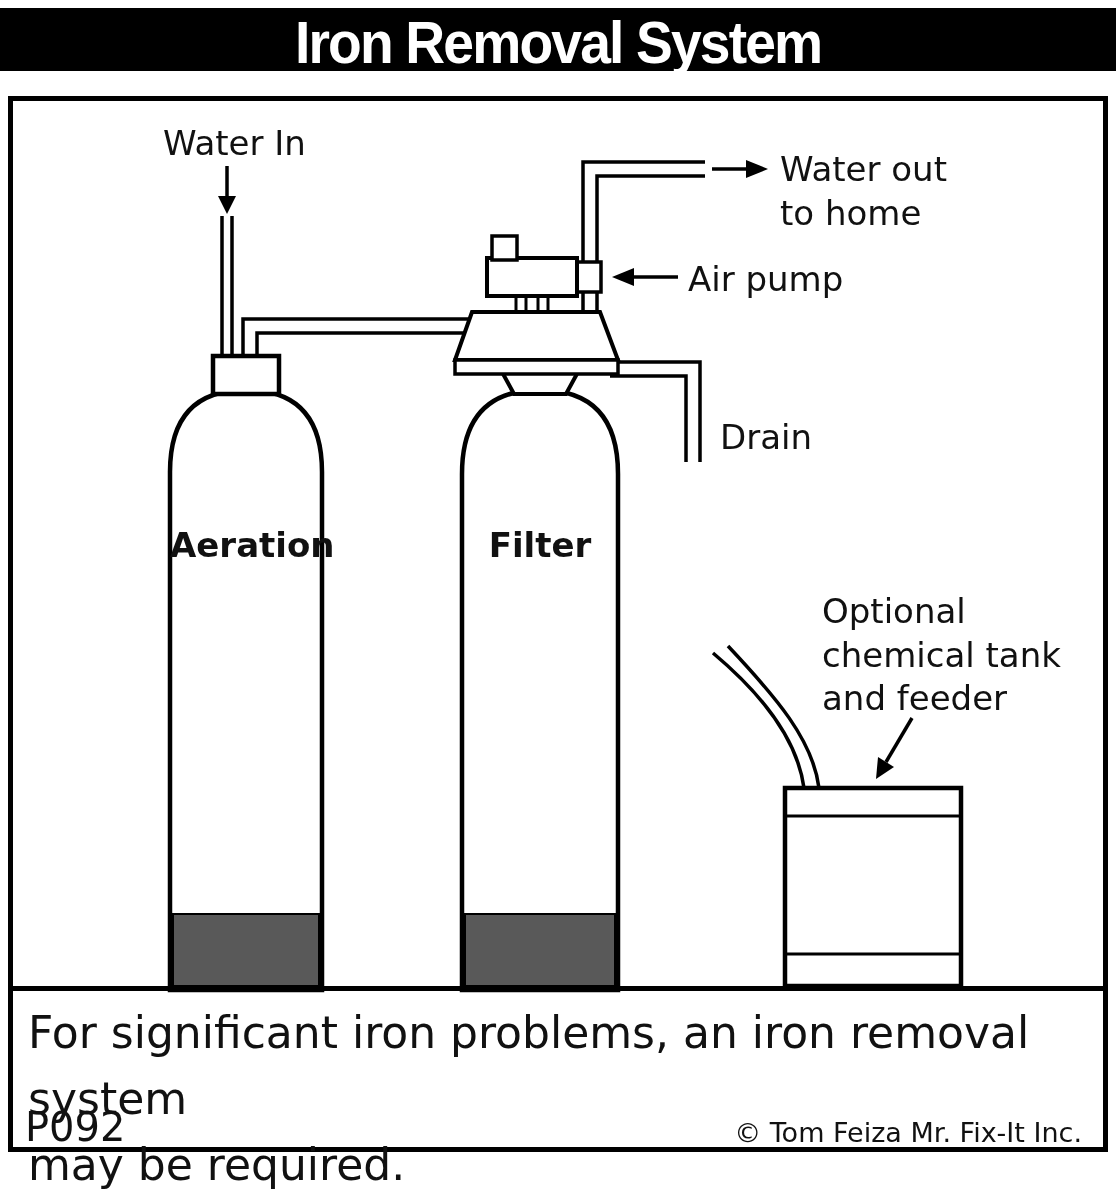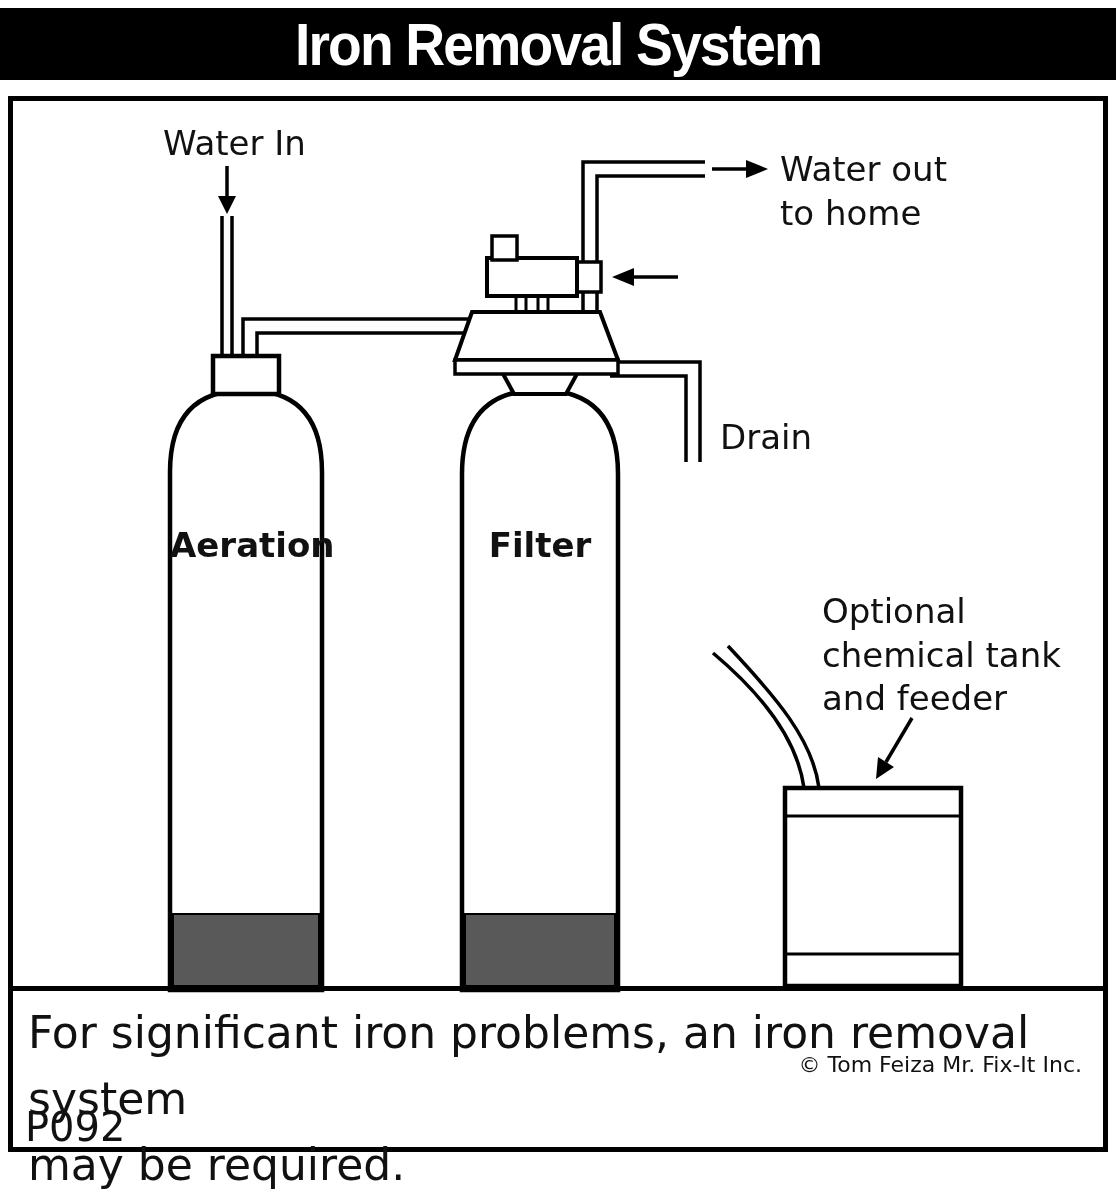--- a/index.html
+++ b/index.html
@@ -2,23 +2,23 @@
 <html><head>
 <meta charset="utf-8">
 <style>
   html,body { margin:0; padding:0; background:#fff; }
   .page {
     position:relative; width:1116px; height:1197px;
     background:#fff; overflow:hidden;
     font-family:"DejaVu Sans", sans-serif; color:#111;
   }
   .banner {
-    position:absolute; left:0; top:8px; width:1116px; height:72px;
+    position:absolute; left:0; top:8px; width:1116px; height:63px;
     background:#000; color:#fff;
-    display:flex; align-items:center; justify-content:center;
+    display:flex; align-items:flex-start; justify-content:center;
   }
   .banner .title {
     font-family:"Liberation Sans", sans-serif;
     font-weight:800; font-size:60px; letter-spacing:-2px;
     transform:scaleX(0.92);
   }
   .frame {
     position:absolute; left:8px; top:96px; width:1090px; height:1046px;
     border:5px solid #000; background:#fff;
   }
@@ -26,21 +26,21 @@
     position:absolute; left:8px; top:986px; width:1100px; height:5px;
     background:#000;
   }
   svg.art { position:absolute; left:0; top:0; width:1116px; height:1197px; }
   .lbl { position:absolute; font-size:34px; line-height:1.28; white-space:pre-line; }
   .lbl.center { text-align:center;font-weight:bold; }
   .caption {
     position:absolute; left:28px; top:1000px; font-size:44px;
     line-height:1.5; white-space:pre-line;
   }
-  .copyright { position:absolute; right:34px; top:1052px; font-size:22px; }
+  .copyright { position:absolute; right:34px; top:1117px; font-size:27px; }
   .code { position:absolute; left:14px; top:1104px; font-size:40px;margin-left:11px; }
 </style>
 </head>
 <body>
 
 <div class="page">
 
   <div class="banner">
     <span class="title">Iron Removal System</span>
   </div>
@@ -118,20 +118,21 @@
       <line x1="912" y1="718" x2="886" y2="762" stroke="#000" stroke-width="3.5"></line>
       <polygon points="876,779 878,757 894,767" fill="#000"></polygon>
     </g>
   </svg>
 
   <div class="ground"></div>
 
   <div class="lbl" style="left:163px; top:122px;">Water In</div>
   <div class="lbl" style="left:780px; top:148px;">Water out
 to home</div>
+  <div class="lbl" style="left:688px; top:258px;">Air pump</div>
   <div class="lbl" style="left:720px; top:416px;">Drain</div>
   <div class="lbl center" style="left:170px; top:524px; width:152px;">Aeration</div>
   <div class="lbl" style="left:822px; top:590px;">Optional
 chemical tank
 and feeder</div>
   <div class="lbl center" style="left:462px; top:524px; width:156px;">Filter</div>
 
   <div class="caption">For significant iron problems, an iron removal system
 may be required.</div>
   <div class="copyright">© Tom Feiza Mr. Fix-It Inc.</div>

